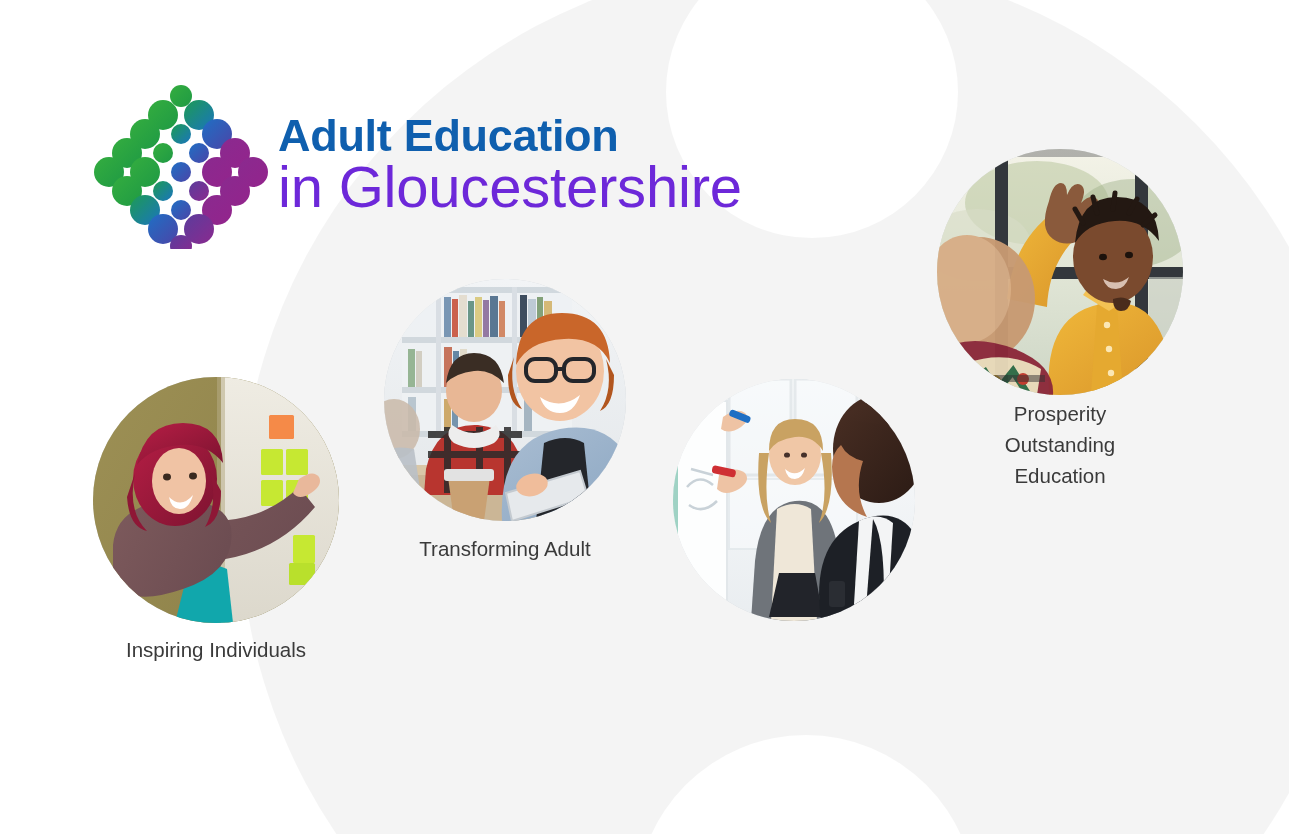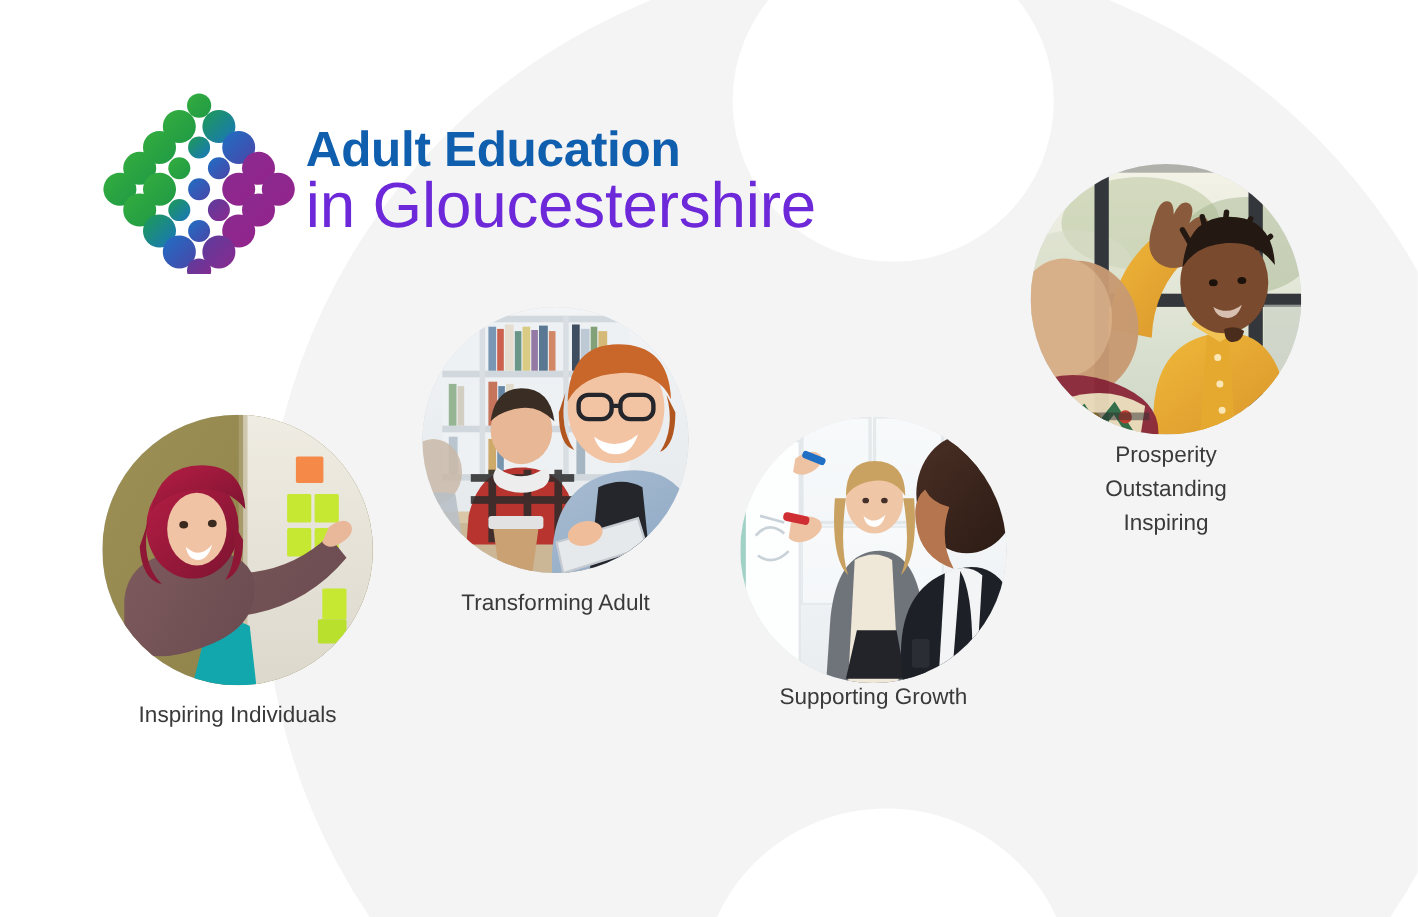--- a/index.html
+++ b/index.html
@@ -348,21 +348,20 @@
         <path d="M168 66 q6 12 22 16 q-10 30 4 56 q-30 -10 -34 -40 q-4 -22 8 -32 z" fill="#b5764f"></path>
         <path d="M168 40 q34 -32 70 -10 q32 20 24 64 q-6 -40 -40 -46 q-36 -6 -54 -8 z" fill="url(#p3hair2)"></path>
 
         <path d="M46 96 q16 -10 26 -2 q6 8 -6 16 q-14 8 -22 0 z" fill="#eec3a4"></path>
         <rect x="40" y="86" width="24" height="8" rx="3.5" fill="#cf2f33" transform="rotate(12 40 86)"></rect>
 
         <rect x="156" y="202" width="16" height="26" rx="3" fill="#2a2d33"></rect>
       </svg>
     </div>
     <div class="node-label" style="top:239px;">
-      <div>Supporting Growth</div>
     </div>
   </div>
 
   <div class="node" style="left:937px; top:149px; width:246px;">
     <div class="photo" style="width:246px;height:246px;">
       <svg class="scn" viewBox="0 0 246 246" preserveAspectRatio="xMidYMid slice">
         <defs>
           <linearGradient id="p4sky" x1="0" y1="0" x2="0" y2="1">
             <stop offset="0%" stop-color="#f4f3e8"></stop>
               <stop offset="55%" stop-color="#dfe4d4"></stop>
@@ -423,17 +422,17 @@
             <circle cx="58" cy="232" r="6" fill="#d9a22a"></circle>
             <circle cx="86" cy="230" r="6" fill="#c0392b"></circle>
             <rect x="18" y="226" width="90" height="7" fill="#2b2b2b" opacity="0.5"></rect>
           </g>
         </g>
       </svg>
     </div>
     <div class="node-label" style="top:249px;">
       <div>Prosperity</div>
       <div>Outstanding</div>
-      <div>Inspiring</div>
+      <div>Education</div>
     </div>
   </div>
 
 </div>
 
 </body></html>

